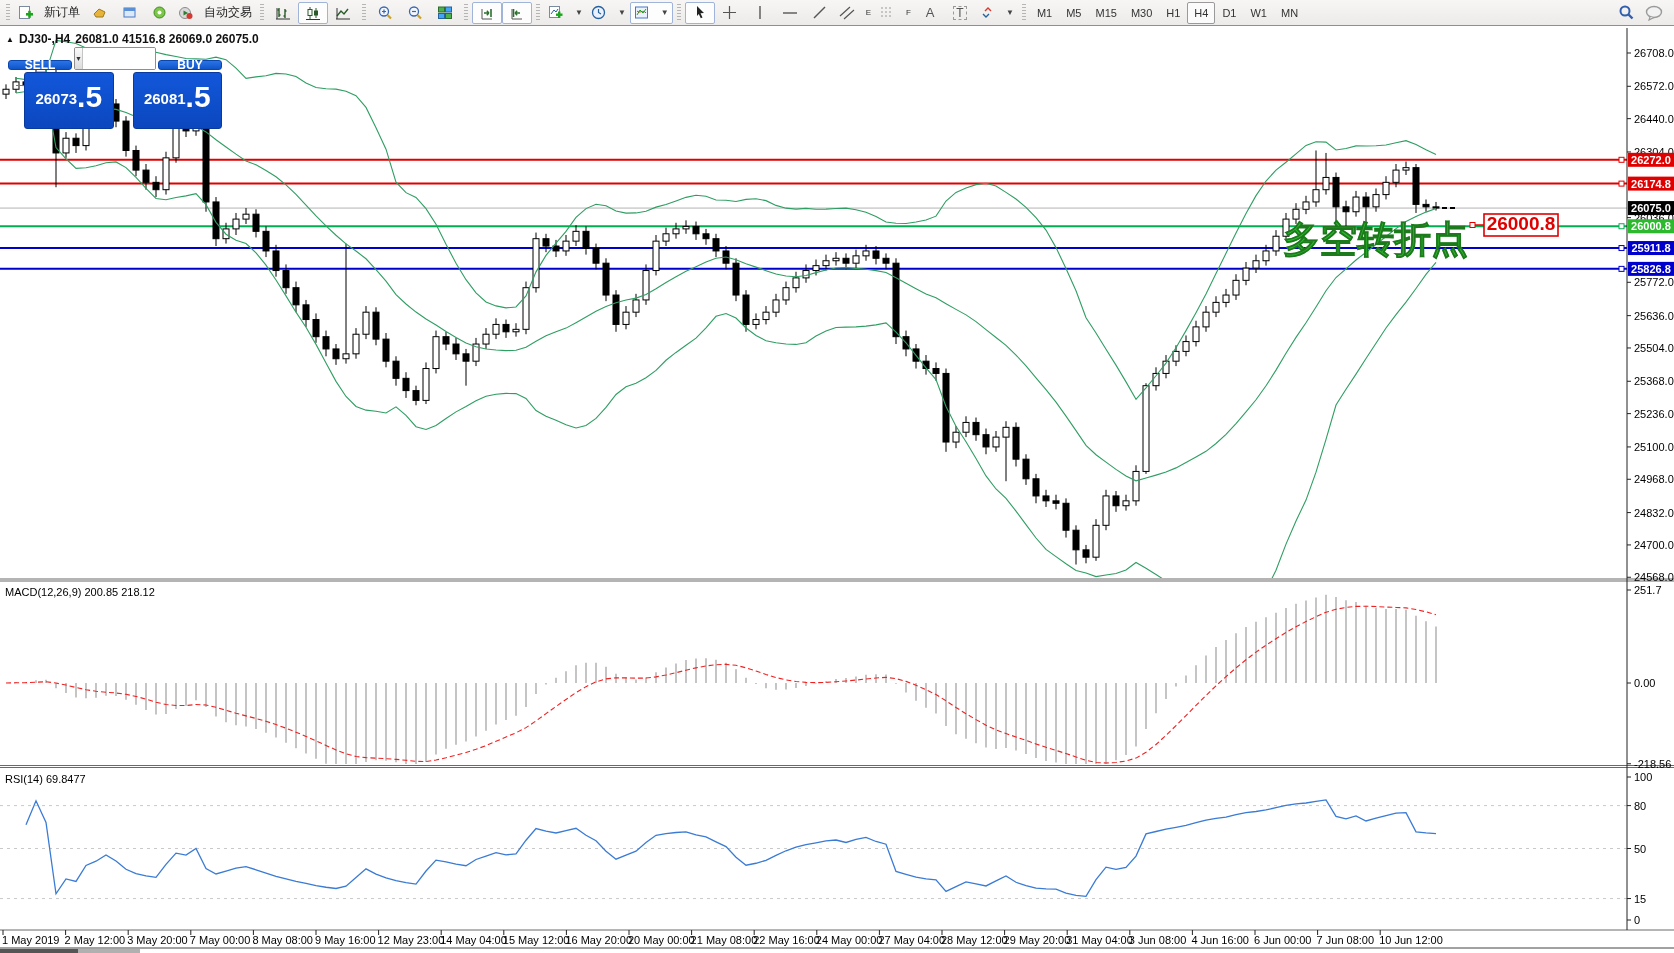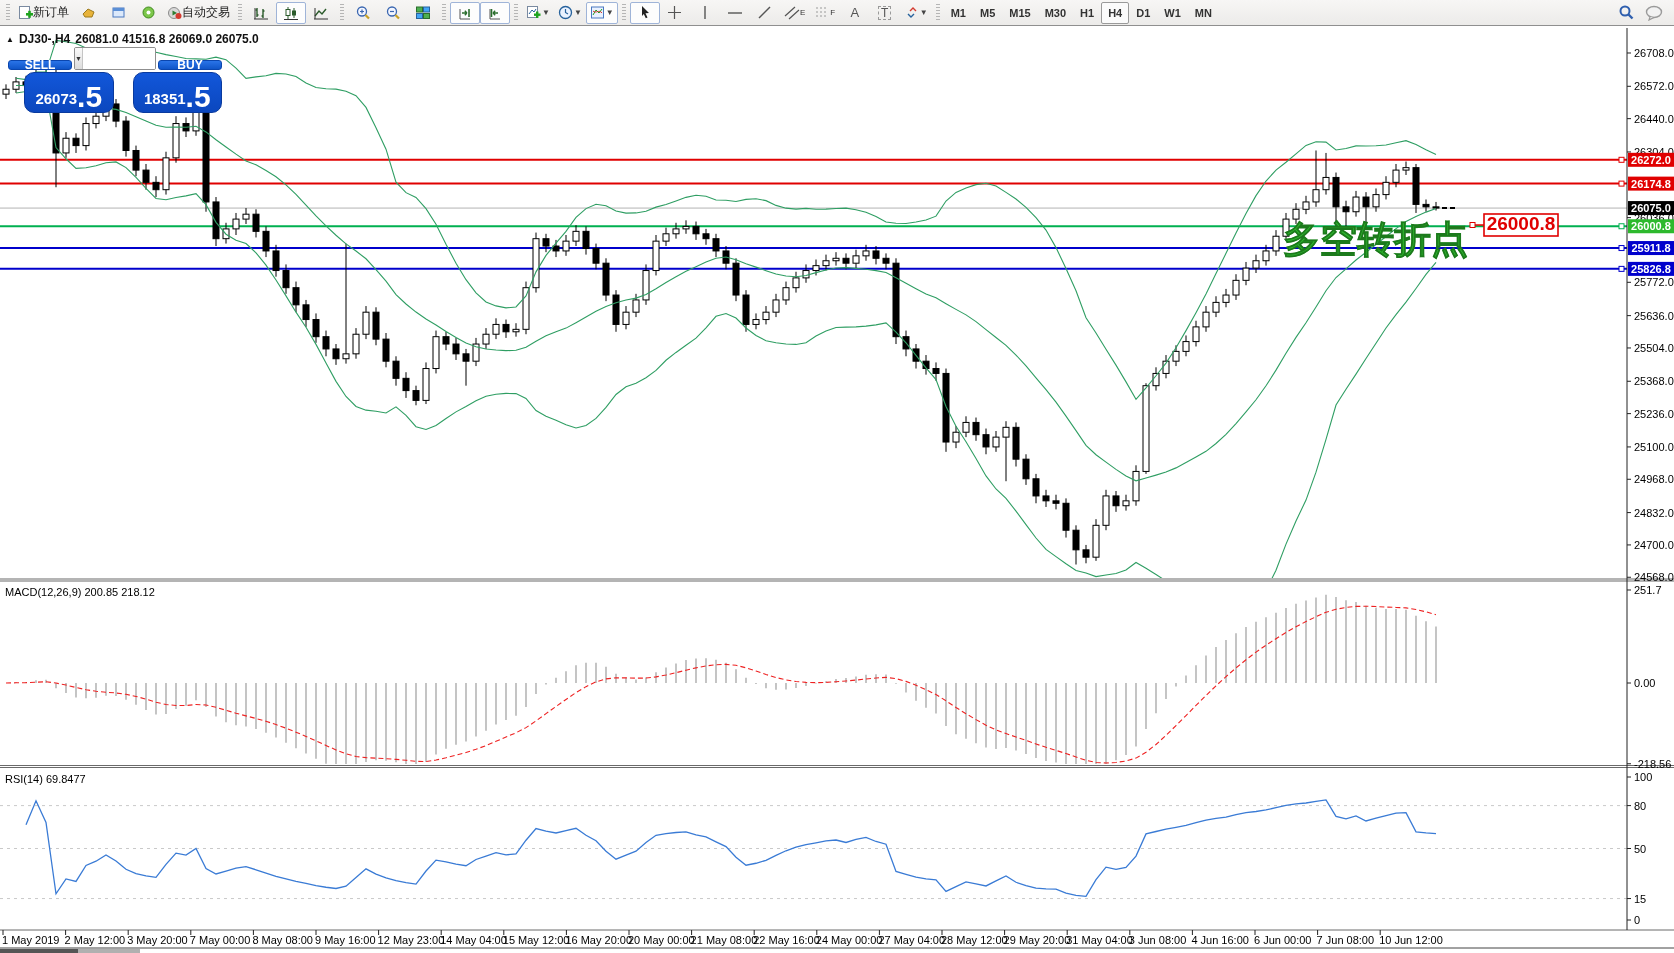--- a/index.html
+++ b/index.html
@@ -2,21 +2,21 @@
 <html><head>
 <meta charset="utf-8">
 <style>
   html,body{margin:0;padding:0;background:#fff;width:1674px;height:953px;overflow:hidden;
     font-family:"Liberation Sans",sans-serif;-webkit-font-smoothing:antialiased;}
   #app{position:relative;width:1674px;height:953px;background:#fff;}
   
   #toolbar{position:absolute;left:0;top:0;width:1674px;height:26px;background:linear-gradient(#f7f6f5,#ecebe9);
     border-bottom:1px solid #8f8f8f;display:flex;align-items:center;padding:0 2px;box-sizing:border-box;font-size:12px;color:#222;}
   .grip{width:4px;height:18px;margin:0 4px;background:repeating-linear-gradient(to bottom,#b5b5b5 0 1px,transparent 1px 3px);}
-  .tbtn{height:20px;min-width:22px;display:flex;align-items:center;justify-content:center;gap:0;
+  .tbtn{height:20px;min-width:22px;display:flex;align-items:center;justify-content:center;gap:11px;
     padding:0 3px;border:1px solid transparent;border-radius:2px;cursor:default;}
   .tbtn.active{background:#fdfdfd;border-color:#9fb4d8;}
   .tbtn .lbl{font-size:12px;white-space:nowrap;}
   .caret{font-size:8px;color:#444;margin-left:1px;}
   .tfbtn{height:20px;padding:0 6px;display:flex;align-items:center;font-size:11px;color:#333;border:1px solid transparent;border-radius:2px;}
   .tfbtn.active{background:#fbfbfb;border-color:#9a9a9a;}
   .right-icons{margin-left:auto;display:flex;align-items:center;gap:10px;padding-right:8px;}
   .ico{display:inline-block;line-height:0;}
   .glyph{font-size:13px;line-height:1;color:#333;}
   
@@ -29,22 +29,22 @@
   #trade-panel{position:absolute;left:8px;top:21px;width:214px;z-index:6;}
   .tp-row1{display:flex;gap:2px;height:23px;}
   .tp-btn{flex:0 0 62px;background:linear-gradient(#2a74e8,#0f55c8);color:#fff;border:1px solid #0b46ae;
     border-radius:3px;display:flex;align-items:center;justify-content:center;font-size:12px;font-weight:600;margin-top:13px;}
   .spinner{flex:1;display:flex;border:1px solid #8f8f8f;border-radius:2px;background:#fff;overflow:hidden;}
   .spin-btn{width:17px;background:linear-gradient(#fafafa,#dcdcdc);display:flex;align-items:center;justify-content:center;
     font-size:7px;color:#333;}
   .spin-btn.left{border-right:1px solid #c5c5c5;}
   .vol{flex:1;border:0;outline:0;text-align:right;padding-right:6px;font-size:12px;font-family:"Liberation Sans",sans-serif;}
   .tp-row2{display:flex;gap:3px;margin-top:2px;}
-  .price-box{flex:1;height:37px;background:linear-gradient(#1257da,#0b47be);border:1px solid #093a9e;border-radius:10px;
-    color:#fff;display:flex;align-items:flex-end;justify-content:center;padding-bottom:2px;margin-left:16px;}
+  .price-box{flex:1;height:37px;background:linear-gradient(#1257da,#0b47be);border:1px solid #093a9e;border-radius:3px;
+    color:#fff;display:flex;align-items:flex-end;justify-content:center;padding-bottom:18px;margin-left:16px;}
   .pb-main{font-size:15px;font-weight:700;line-height:1;padding-bottom:4px;}
   .pb-big{font-size:30px;font-weight:700;line-height:0.9;}
 </style>
 </head>
 <body>
 
 <div id="app">
 
   <div id="toolbar">
     <div class="grip"></div>
@@ -271,21 +271,21 @@
       <span class="ico">
         <svg width="15" height="15">
             <path d="M4 9 L7 12 L10 9" stroke="#27629c" fill="none" stroke-width="1.4"></path>
             <path d="M6 6 L9 3 L12 6" stroke="#d43a2f" fill="none" stroke-width="1.4"></path>
           </svg>
       </span>
       <span class="caret">▼</span>
     </div>
 
     <div class="grip"></div>
-    <div id="tf-group" style="display:flex;align-items:flex-start;font-weight:bold;">
+    <div id="tf-group" style="display:flex;align-items:flex-start;">
         <div class="tfbtn">M1</div>
         <div class="tfbtn">M5</div>
         <div class="tfbtn">M15</div>
         <div class="tfbtn">M30</div>
         <div class="tfbtn">H1</div>
         <div class="tfbtn active">H4</div>
         <div class="tfbtn">D1</div>
         <div class="tfbtn">W1</div>
         <div class="tfbtn">MN</div>
       </div>
@@ -910,19 +910,19 @@
 
         </div>
         <div class="tp-btn">BUY</div>
       </div>
       <div class="tp-row2">
         <div class="price-box">
           <span class="pb-main">26073</span>
           <span class="pb-big">.5</span>
         </div>
         <div class="price-box">
-          <span class="pb-main">18351</span>
+          <span class="pb-main">26081</span>
           <span class="pb-big">.5</span>
         </div>
       </div>
     </div>
   </div>
 </div>
 
 </body></html>

